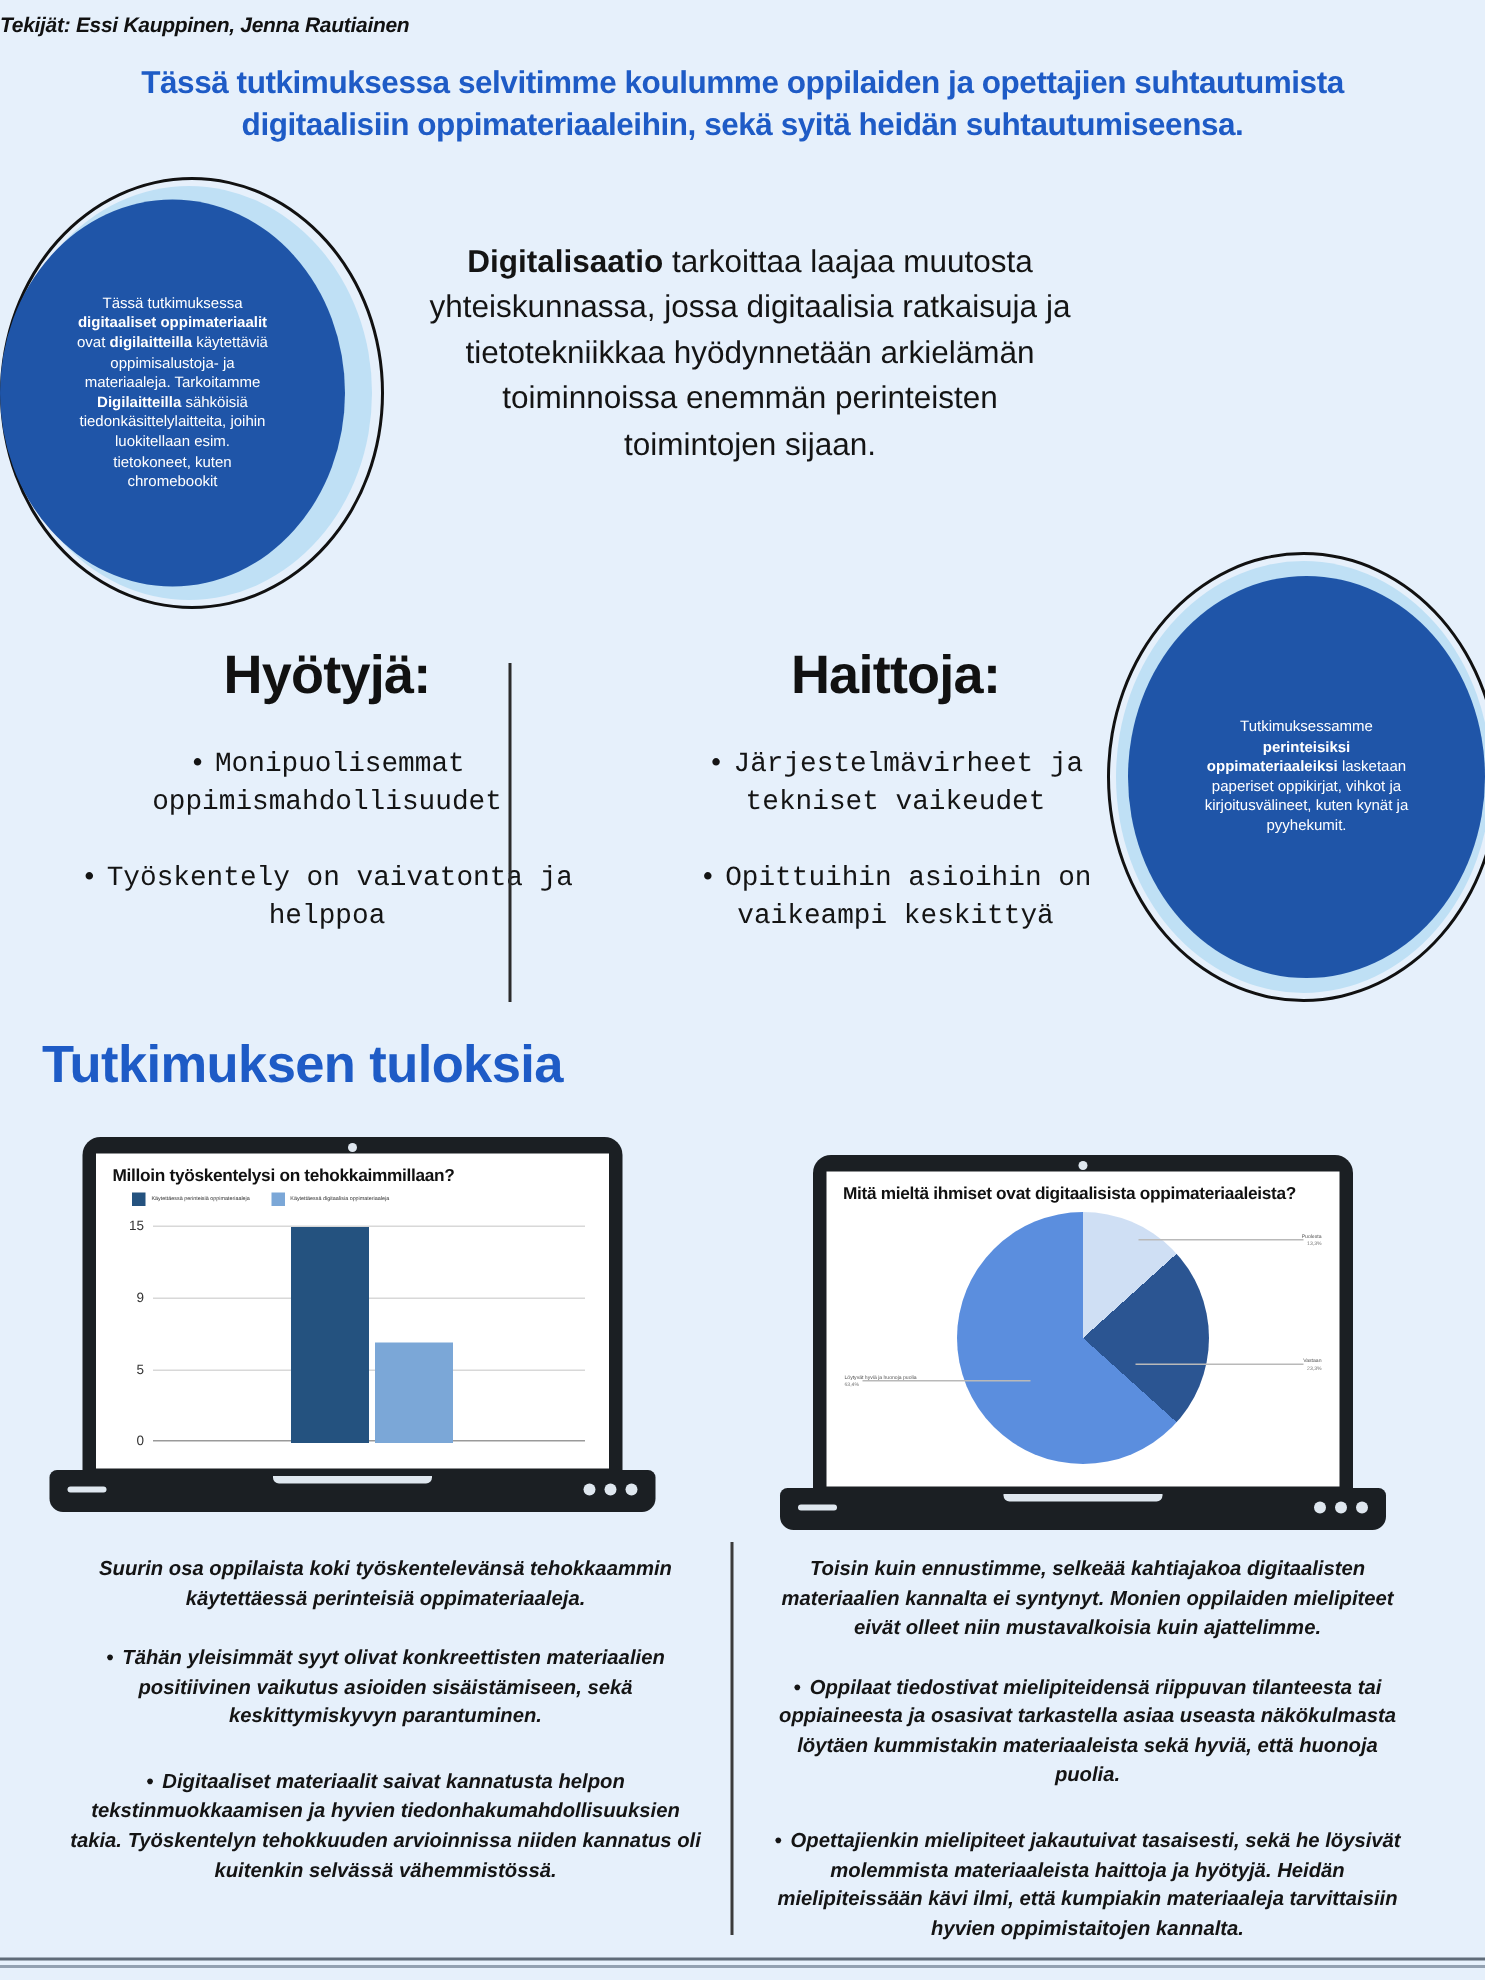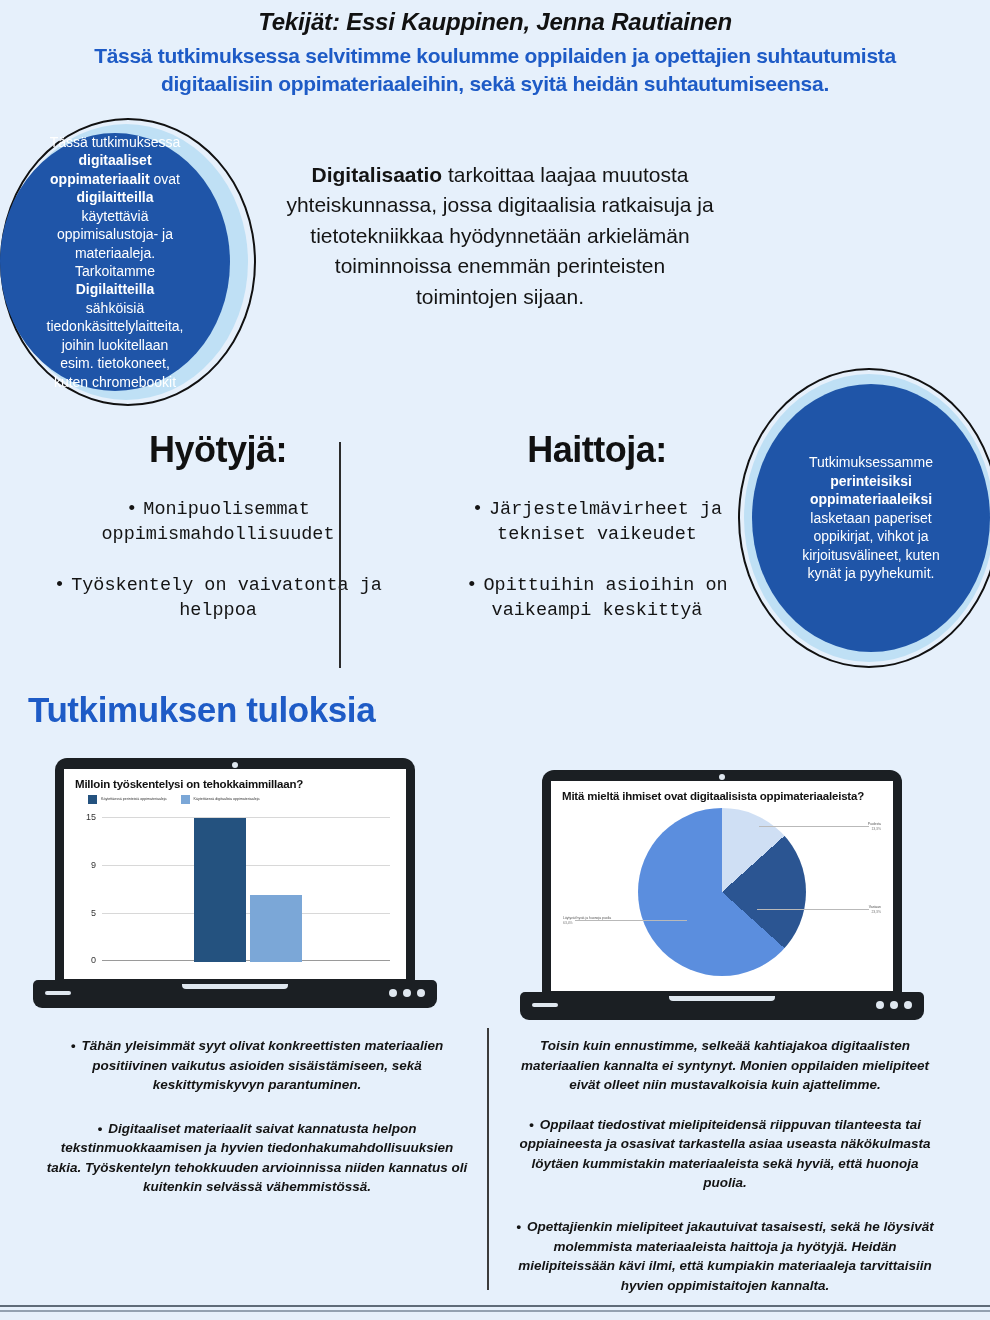--- a/index.html
+++ b/index.html
@@ -21,22 +21,21 @@
     background: #e6f0fb;
     overflow: hidden;
   }
 
   
   .authors {
     position: absolute;
     top: 8px;
     left: 0;
     width: 990px;
-    text-align: center;
-    font-size: 24px;
+    font-size: 14px;
     font-weight: bold;
     font-style: italic;
     color: #111111;
     letter-spacing: -0.2px;
   }
   .headline {
     position: absolute;
     top: 42px;
     left: 60px;
     width: 870px;
@@ -69,21 +68,21 @@
     background: #1f55a8;
     color: #ffffff;
     display: flex;
     align-items: center;
     justify-content: center;
     text-align: center;
     box-sizing: border-box;
   }
   .circle-fill p {
     margin: 16px;
-    font-size: 14px;
+    font-size: 10px;
     line-height: 1.32;
     padding: 0 34px;
   }
   .circle-fill b { font-weight: bold; }
 
   
   #circle-left-outline { left: 0px;  top: 118px; width: 256px; height: 288px; }
   #circle-left-halo    { left: 4px;  top: 124px; width: 244px; height: 276px; }
   #circle-left-fill    { left: 0px;  top: 133px; width: 230px; height: 258px; }
 
@@ -544,20 +543,21 @@
           <i></i>
           <i></i>
           <i></i>
         </div>
     </div>
   </div>
 
   <div class="divider-bottom"></div>
   <div class="bottom">
     <div class="bcol" id="bcol-left">
+      <p class="lead">Suurin osa oppilaista koki työskentelevänsä tehokkaammin käytettäessä perinteisiä oppimateriaaleja.</p>
       <ul>
         <li><span class="bulletdot">•</span><span>Tähän yleisimmät syyt olivat konkreettisten materiaalien positiivinen vaikutus asioiden sisäistämiseen, sekä keskittymiskyvyn parantuminen.</span></li>
         <li><span class="bulletdot">•</span><span>Digitaaliset materiaalit saivat kannatusta helpon tekstinmuokkaamisen ja hyvien tiedonhakumahdollisuuksien takia. Työskentelyn tehokkuuden arvioinnissa niiden kannatus oli kuitenkin selvässä vähemmistössä.</span></li>
       </ul>
     </div>
     <div class="bcol" id="bcol-right">
       <p class="lead">Toisin kuin ennustimme, selkeää kahtiajakoa digitaalisten materiaalien kannalta ei syntynyt. Monien oppilaiden mielipiteet eivät olleet niin mustavalkoisia kuin ajattelimme.</p>
       <ul>
         <li><span class="bulletdot">•</span><span>Oppilaat tiedostivat mielipiteidensä riippuvan tilanteesta tai oppiaineesta ja osasivat tarkastella asiaa useasta näkökulmasta löytäen kummistakin materiaaleista sekä hyviä, että huonoja puolia.</span></li>
         <li><span class="bulletdot">•</span><span>Opettajienkin mielipiteet jakautuivat tasaisesti, sekä he löysivät molemmista materiaaleista haittoja ja hyötyjä. Heidän mielipiteissään kävi ilmi, että kumpiakin materiaaleja tarvittaisiin hyvien oppimistaitojen kannalta.</span></li>

